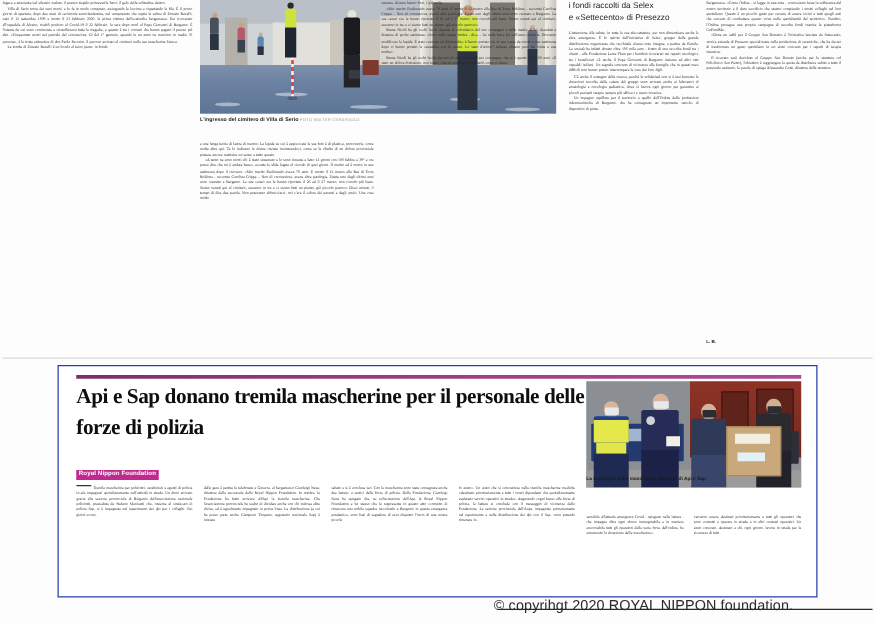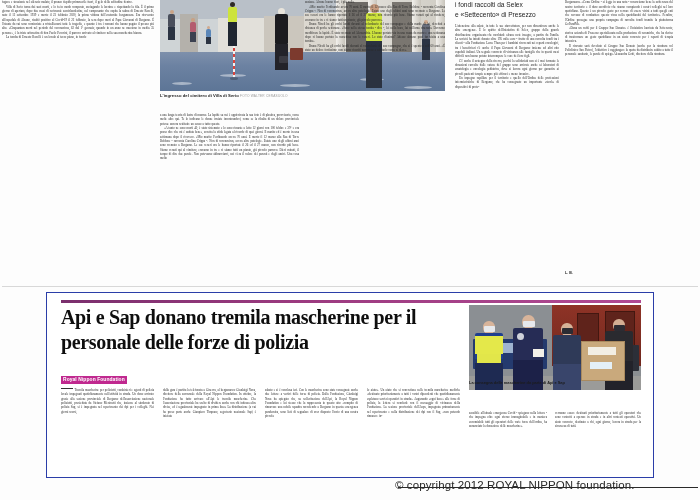--- a/index.html
+++ b/index.html
@@ -102,21 +102,21 @@
     box-sizing:border-box;
   }
   #box-topbar{
     position:absolute;left:14px;top:7px;width:580px;height:2.6px;
     background:linear-gradient(90deg,#7a2f6d 0%,#9b3a7f 40%,#b14a93 100%);
   }
   #box-headline{
     position:absolute;left:14px;top:12px;width:420px;
     font-family:"Liberation Serif", serif;
     font-weight:bold;
-    font-size:20px;
+    font-size:17px;
     line-height:24.5px;
     letter-spacing:-0.35px;
     color:#0e0e0e;
   }
   #box-kicker{
     position:absolute;left:14px;top:83px;
     font-family:"Liberation Sans", sans-serif;
     font-size:4.9px;font-weight:bold;color:#ffffff;
     background:#c0298f;
     padding:1.3px 2px 1.6px 2px;
@@ -359,16 +359,16 @@
         <p class="noind">lo aiuto». Un aiuto che si concretizza nelle tremila mascherine mediche «destinato prioritariamente a tutti i vostri dipendenti che quotidianamente espletano servizi operativi in strada». Augurando «ogni bene» alle forze di polizia, la lettera si conclude con il messaggio di vicinanza della Fondazione. La sezione provinciale dell'Anps, impegnata primariamente nel reperimento e nella distribuzione dei dpi con il Sap, «non potendo rimanere in-</p>
       </div>
     <div id="box-col-5" class="box-col body-txt">
         <p class="noind">sensibile all'attuale emergenza Covid - spiegano nella lettera - che impegna oltre ogni sforzo immaginabile e in maniera encomiabile tutti gli operatori delle varie forze dell'ordine, ha annunciato la donazione delle mascherine».</p>
       </div>
     <div id="box-col-6" class="box-col body-txt">
         <p class="noind">verranno essere destinati prioritariamente a tutti gli operatori che sono costretti a operare in strada e in altri contesti operativi. Un aiuto concreto, destinato a chi, ogni giorno, lavora in strada per la sicurezza di tutti.</p>
       </div>
   </div>
 
-  <div id="watermark">© copyrihgt 2012 ROYAL NIPPON foundation.</div>
+  <div id="watermark">© copyrihgt 2020 ROYAL NIPPON foundation.</div>
   <div id="watermark-strike"></div>
 
 </div>
 
 </body></html>

